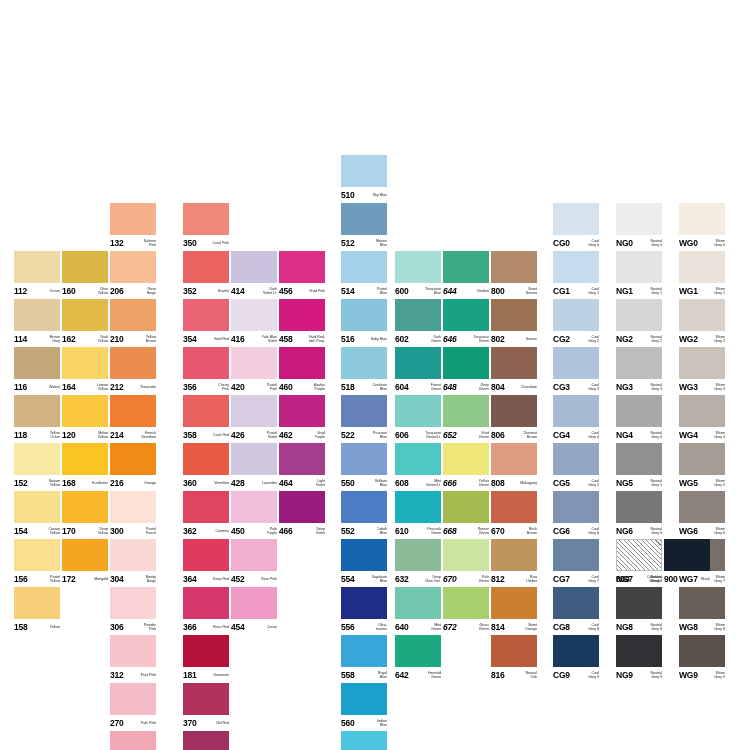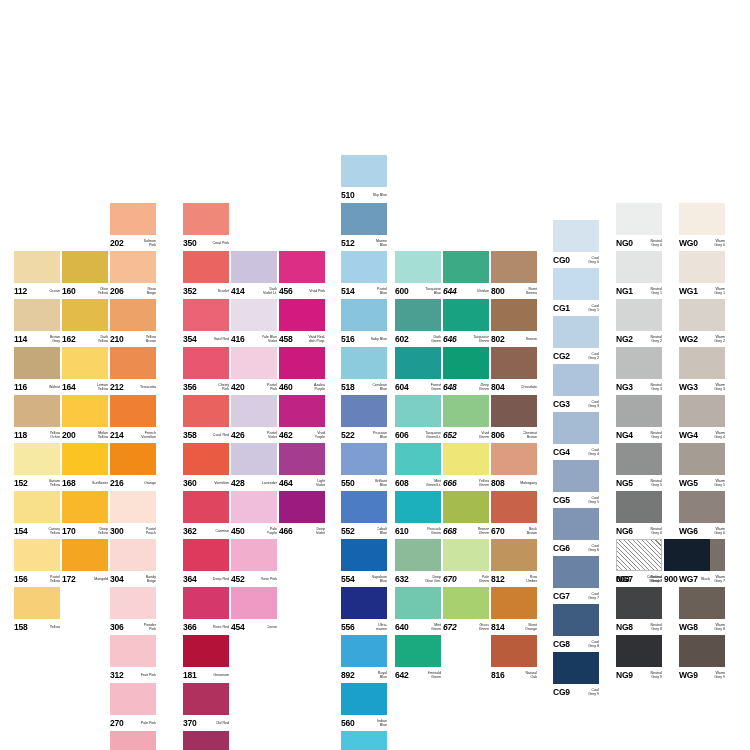--- a/index.html
+++ b/index.html
@@ -152,21 +152,21 @@
         <div class="swatch" style="background: rgb(250, 212, 100);"></div>
         <div class="lbl">
           <span class="code">164</span>
           <span class="nm">Lemon
 Yellow</span>
         </div>
       </div>
       <div class="cell">
         <div class="swatch" style="background: rgb(251, 200, 63);"></div>
         <div class="lbl">
-          <span class="code">200</span>
+          <span class="code">120</span>
           <span class="nm">Melon
 Yellow</span>
         </div>
       </div>
       <div class="cell">
         <div class="swatch" style="background: rgb(251, 196, 35);"></div>
         <div class="lbl">
           <span class="code">168</span>
           <span class="nm">Sunflower</span>
         </div>
@@ -184,21 +184,21 @@
         <div class="lbl">
           <span class="code">172</span>
           <span class="nm">Marigold</span>
         </div>
       </div>
     </div>
     <div class="col" style="left: 110px; top: 203px;">
       <div class="cell">
         <div class="swatch" style="background: rgb(246, 176, 139);"></div>
         <div class="lbl">
-          <span class="code">202</span>
+          <span class="code">132</span>
           <span class="nm">Salmon
 Pink</span>
         </div>
       </div>
       <div class="cell">
         <div class="swatch" style="background: rgb(247, 189, 149);"></div>
         <div class="lbl">
           <span class="code">206</span>
           <span class="nm">Rose
 Beige</span>
@@ -546,21 +546,21 @@
         <div class="swatch" style="background: rgb(31, 45, 134);"></div>
         <div class="lbl">
           <span class="code">556</span>
           <span class="nm">Ultra-
 marine</span>
         </div>
       </div>
       <div class="cell">
         <div class="swatch" style="background: rgb(58, 167, 219);"></div>
         <div class="lbl">
-          <span class="code">892</span>
+          <span class="code">558</span>
           <span class="nm">Royal
 Blue</span>
         </div>
       </div>
       <div class="cell">
         <div class="swatch" style="background: rgb(27, 160, 204);"></div>
         <div class="lbl">
           <span class="code">560</span>
           <span class="nm">Indian
 Blue</span>
@@ -773,21 +773,21 @@
       </div>
       <div class="cell">
         <div class="swatch" style="background: rgb(184, 92, 59);"></div>
         <div class="lbl">
           <span class="code">816</span>
           <span class="nm">Natural
 Oak</span>
         </div>
       </div>
     </div>
-    <div class="col" style="left: 553px; top: 203px; margin-top: 17px;">
+    <div class="col" style="left: 553px; top: 203px;">
       <div class="cell">
         <div class="swatch" style="background: rgb(213, 227, 239);"></div>
         <div class="lbl">
           <span class="code">CG0</span>
           <span class="nm">Cool
 Grey 0</span>
         </div>
       </div>
       <div class="cell">
         <div class="swatch" style="background: rgb(197, 219, 238);"></div>

